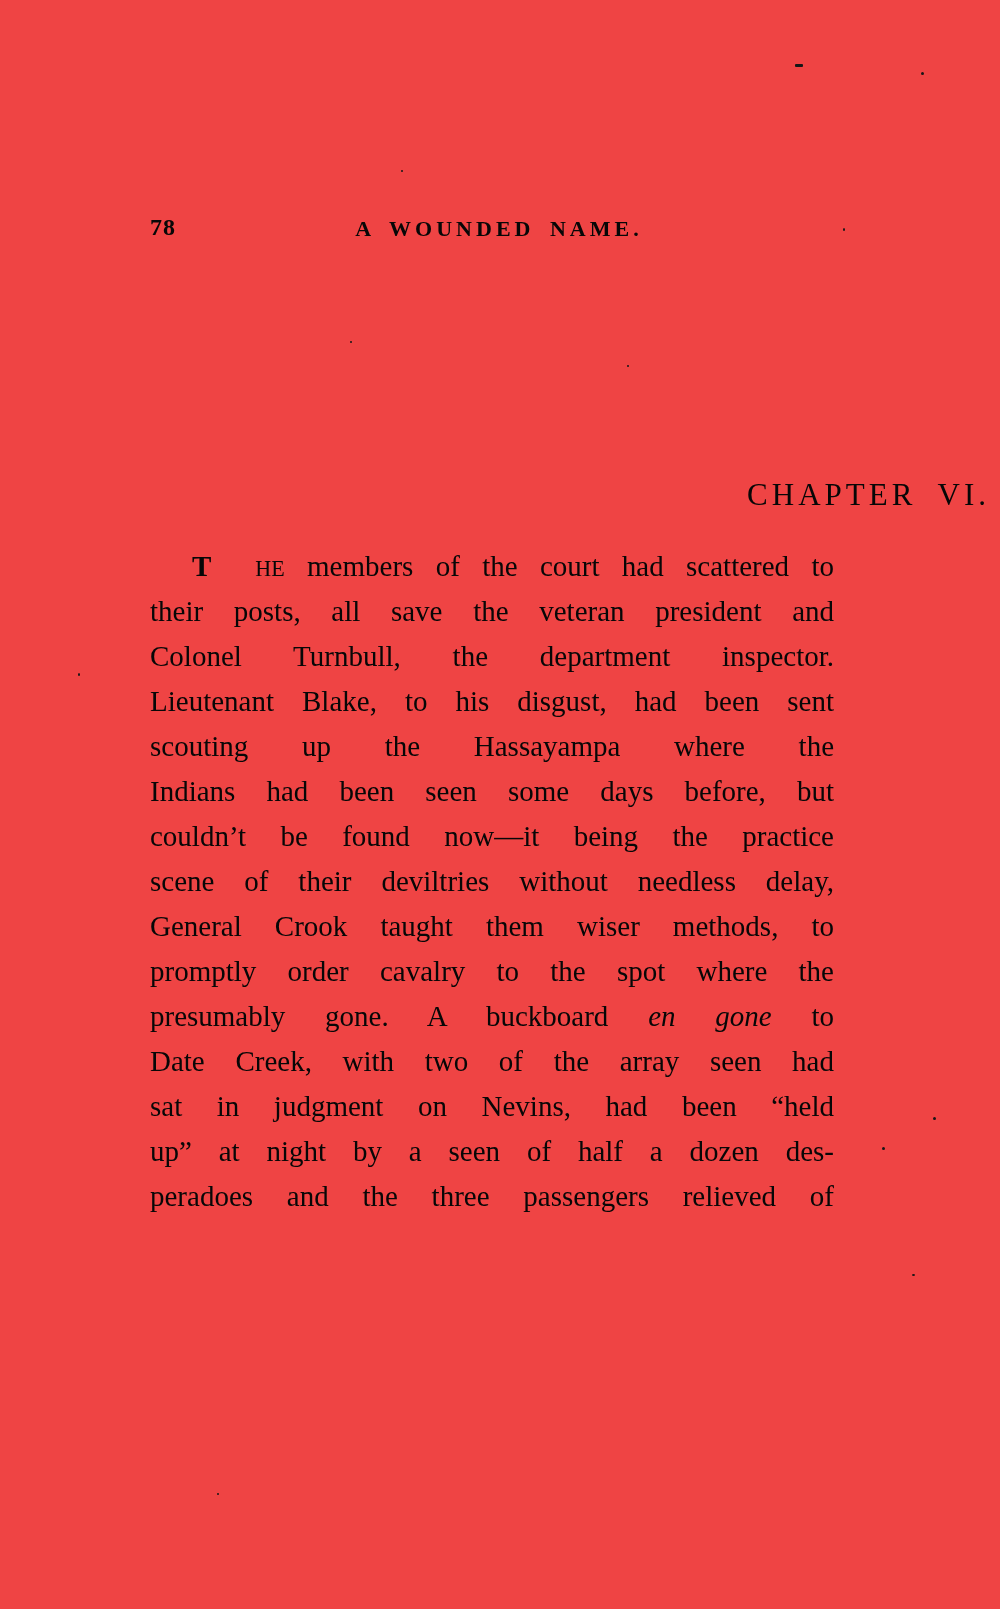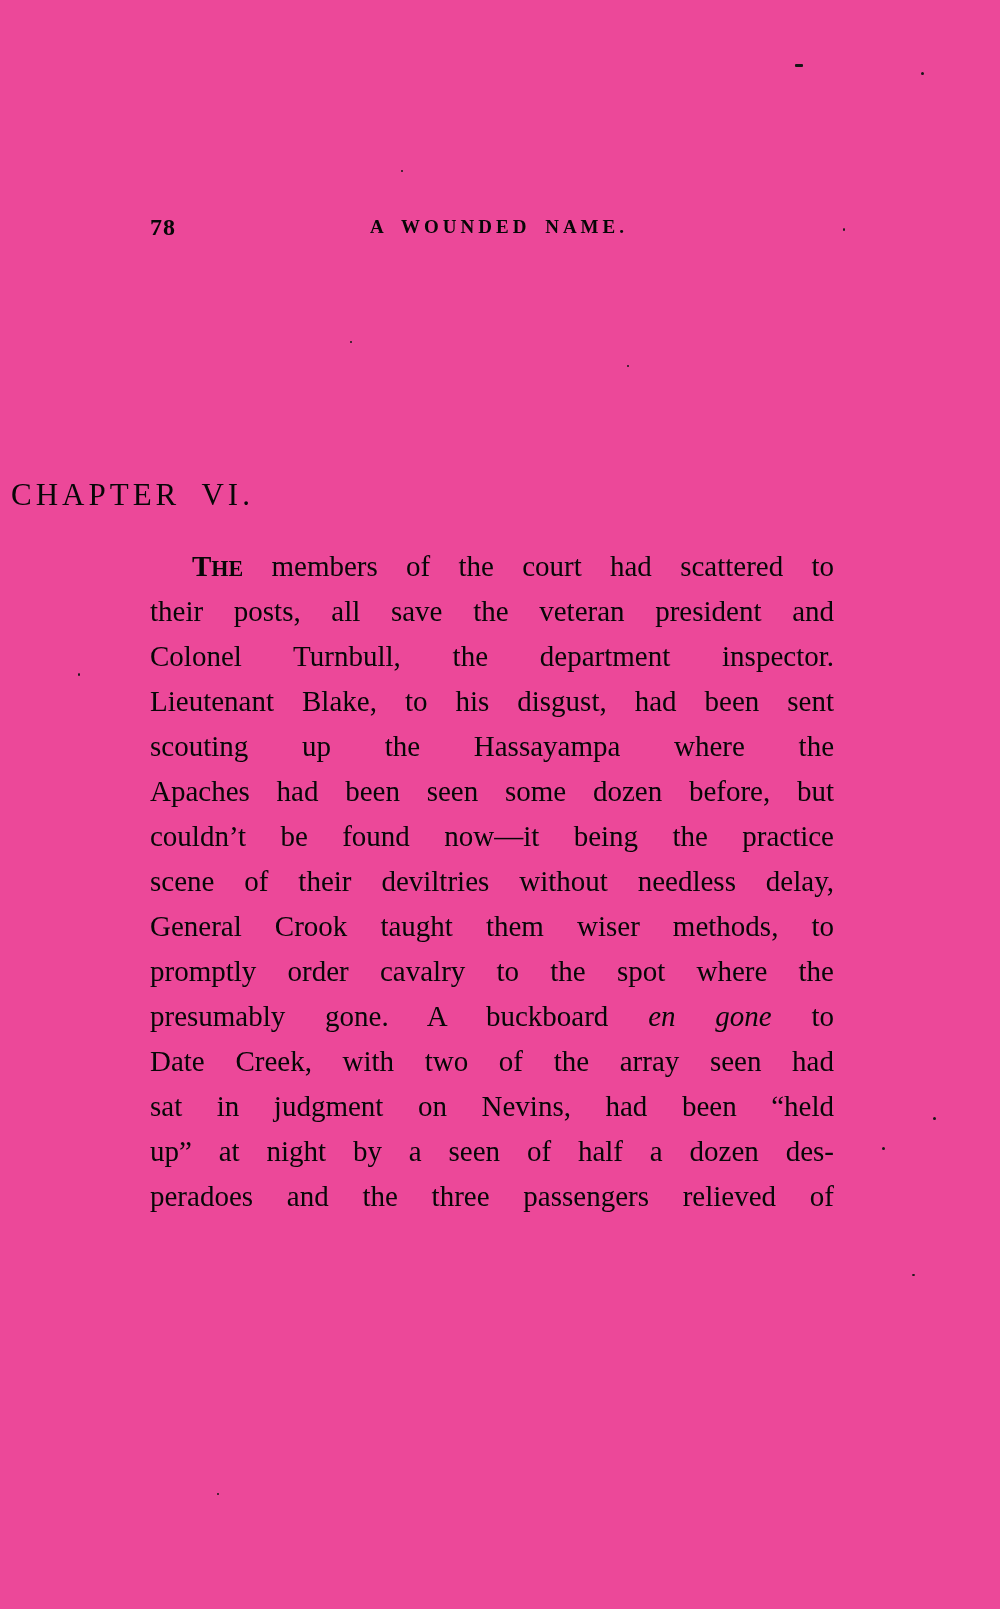--- a/index.html
+++ b/index.html
@@ -4,57 +4,56 @@
 <style>
   html, body {
     margin: 0;
     padding: 0;
     background: #ffffff;
   }
   .page {
     position: relative;
     width: 1000px;
     height: 1609px;
-    background: #ec4899;
+    background: #ef4444;
     font-family: "Liberation Serif", "DejaVu Serif", serif;
     color: #070707;
     overflow: hidden;
   }
   
   .folio {
     position: absolute;
     left: 150px;
     top: 214px;
     font-size: 24px;
     font-weight: 700;
     letter-spacing: 1px;
   }
   .running-header {
     position: absolute;
     left: 0;
     right: 2px;
     top: 216px;
     text-align: center;
-    font-size: 19px;
+    font-size: 22px;
     font-weight: 700;
     letter-spacing: 4px;
     word-spacing: 6px;
   }
   
   .chapter-heading {
     position: absolute;
     left: 0;
     right: 10px;
     top: 477px;
-    text-align: left;
+    text-align: right;
     font-size: 31px;
     font-weight: 400;
     letter-spacing: 4px;
     word-spacing: 10px;
-    padding-left: 11px;
   }
   
   .body-text {
     position: absolute;
     left: 150px;
     top: 544px;
     width: 684px;
     font-size: 29px;
     line-height: 45px;
   }
@@ -66,22 +65,23 @@
     overflow: visible;
   }
   .line.indent {
     padding-left: 42px;
     width: 642px;
   }
   .lead-cap {
     font-weight: 700;
   }
   .small-caps {
-    font-weight: 700;
+    font-weight: 400;
     font-size: 0.76em;
+    margin-left: 44px;
   }
   .italic {
     font-style: italic;
   }
   
   .speck {
     position: absolute;
     background: #161616;
     border-radius: 50%;
   }
@@ -98,21 +98,21 @@
   <div class="running-header">A WOUNDED NAME.</div>
 
   <div class="chapter-heading">CHAPTER VI.</div>
 
   <div class="body-text">
     <div class="line indent"><span class="lead-cap">T</span><span class="small-caps">HE</span><span> members of the court had scattered to</span></div>
     <div class="line">their posts, all save the veteran president and</div>
     <div class="line">Colonel Turnbull, the department inspector.</div>
     <div class="line">Lieutenant Blake, to his disgust, had been sent</div>
     <div class="line">scouting up the Hassayampa where the</div>
-    <div class="line">Apaches had been seen some dozen before, but</div>
+    <div class="line">Indians had been seen some days before, but</div>
     <div class="line">couldn’t be found now—it being the practice</div>
     <div class="line">scene of their deviltries without needless delay,</div>
     <div class="line">General Crook taught them wiser methods, to</div>
     <div class="line">promptly order cavalry to the spot where the</div>
     <div class="line"><span>presumably gone.  A buckboard </span><span class="italic">en gone</span><span> to</span></div>
     <div class="line">Date Creek, with two of the array seen had</div>
     <div class="line">sat in judgment on Nevins, had been “held</div>
     <div class="line">up” at night by a seen of half a dozen des-</div>
     <div class="line">peradoes and the three passengers relieved of</div>
   </div>

